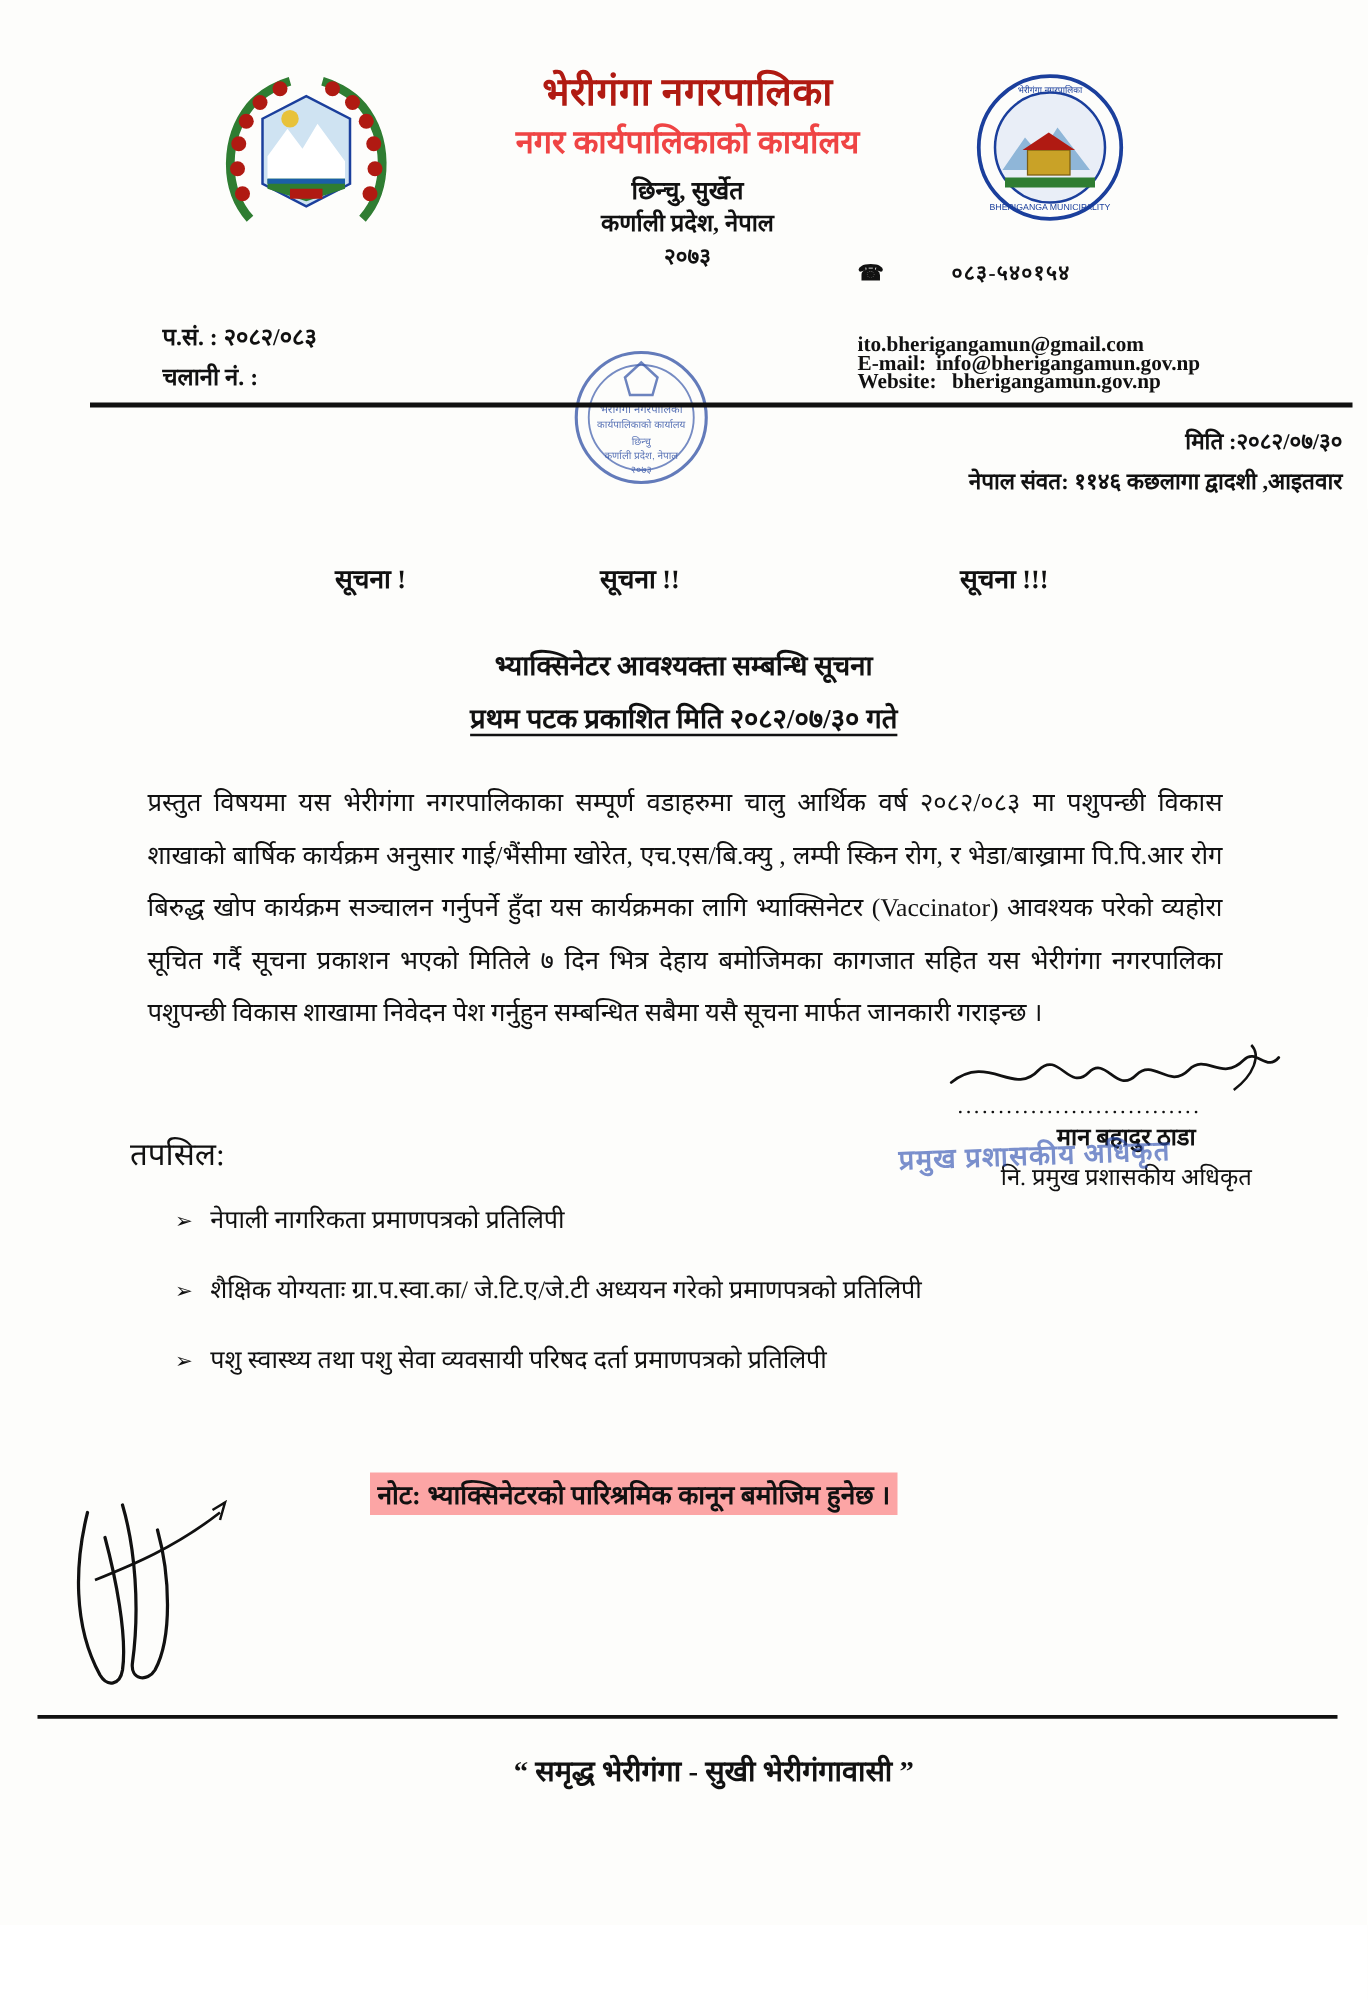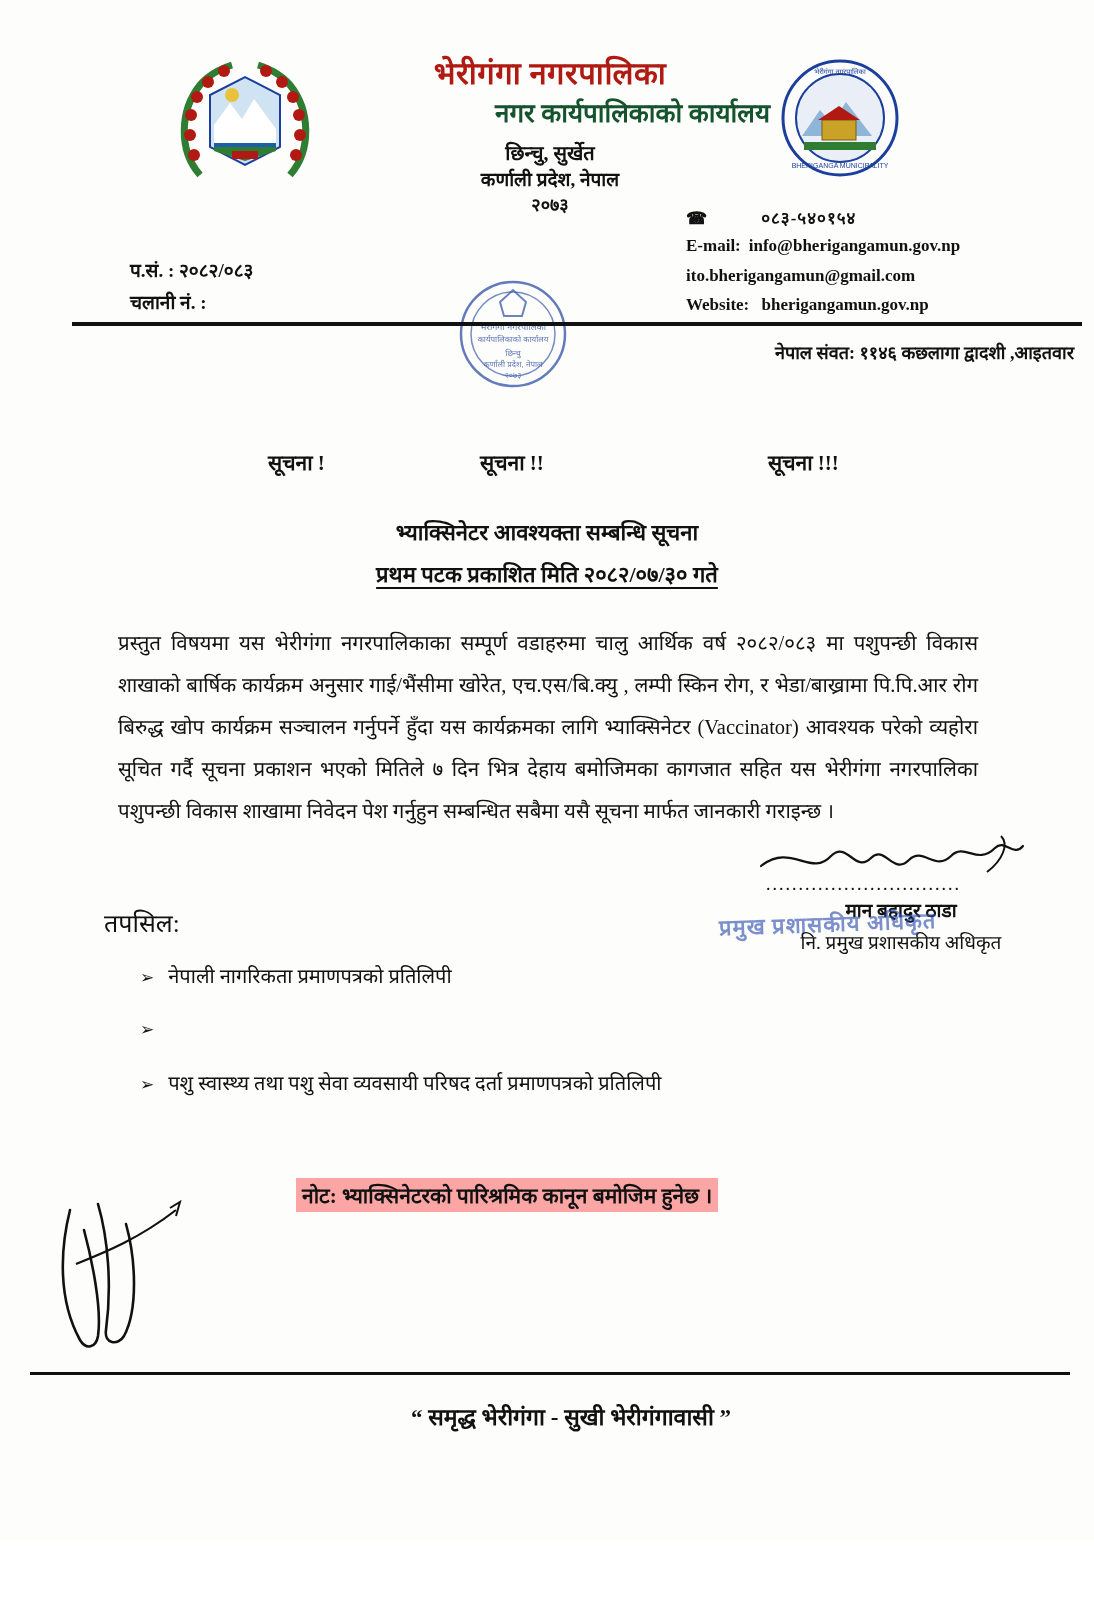--- a/index.html
+++ b/index.html
@@ -51,24 +51,23 @@
   .t-main {
     font-size: 31px;
     font-weight: bold;
     color: #b01a12;
     letter-spacing: .5px;
     line-height: 1.25;
   }
   .t-sub {
     font-size: 26px;
     font-weight: bold;
-    color: #14532d;
+    color: #ef4444;
     line-height: 1.35;
     margin-top: 2px;
-    text-align: right;
   }
   .t-place {
     font-size: 20px;
     font-weight: bold;
     color: #111;
     margin-top: 8px;
     line-height: 1.4;
   }
   .t-prov {
     font-size: 19px;
@@ -98,21 +97,21 @@
     gap: 8px;
   }
   .phone-glyph {
     font-size: 17px;
   }
   .phone-num {
     font-size: 17px;
     letter-spacing: 1px;
     margin-left: 46px;
   }
-  .contact .label { display: inline-block; }
+  .contact .label { display: inline-block; margin-top: 45px; }
 
   .refs {
     position: absolute;
     left: 130px;
     top: 215px;
     font-size: 19px;
     font-weight: bold;
     line-height: 1.7;
   }
 
@@ -389,20 +388,21 @@
     <div>ito.bherigangamun@gmail.com</div>
     <div>
       <span>Website:</span>
       <span style="margin-left:8px">bherigangamun.gov.np</span>
     </div>
   </div>
 
   <div class="hrule"></div>
 
   <div class="date-block">
+    <div>मिति :२०८२/०७/३०</div>
     <div>नेपाल संवत: ११४६ कछलागा द्वादशी ,आइतवार</div>
   </div>
 
   <div class="suchana-row">
     <div class="suchana s1">सूचना !</div>
     <div class="suchana s2">सूचना !!</div>
     <div class="suchana s3">सूचना !!!</div>
   </div>
 
   <div class="subject">
@@ -426,20 +426,21 @@
   <div class="blue-stamp">प्रमुख प्रशासकीय अधिकृत</div>
 
   <div class="tapsil-title">तपसिल:</div>
   <div class="tapsil-list">
     <div class="tapsil-item">
       <span class="arrow">➢</span>
       <span>नेपाली नागरिकता प्रमाणपत्रको प्रतिलिपी</span>
     </div>
     <div class="tapsil-item">
       <span class="arrow">➢</span>
+      <span>शैक्षिक योग्यताः ग्रा.प.स्वा.का/ जे.टि.ए/जे.टी अध्ययन गरेको प्रमाणपत्रको प्रतिलिपी</span>
     </div>
     <div class="tapsil-item">
       <span class="arrow">➢</span>
       <span>पशु स्वास्थ्य तथा पशु सेवा व्यवसायी परिषद दर्ता प्रमाणपत्रको प्रतिलिपी</span>
     </div>
   </div>
 
   <div class="note">नोट: भ्याक्सिनेटरको पारिश्रमिक कानून बमोजिम हुनेछ ।</div>
 
   <div class="big-sign">

